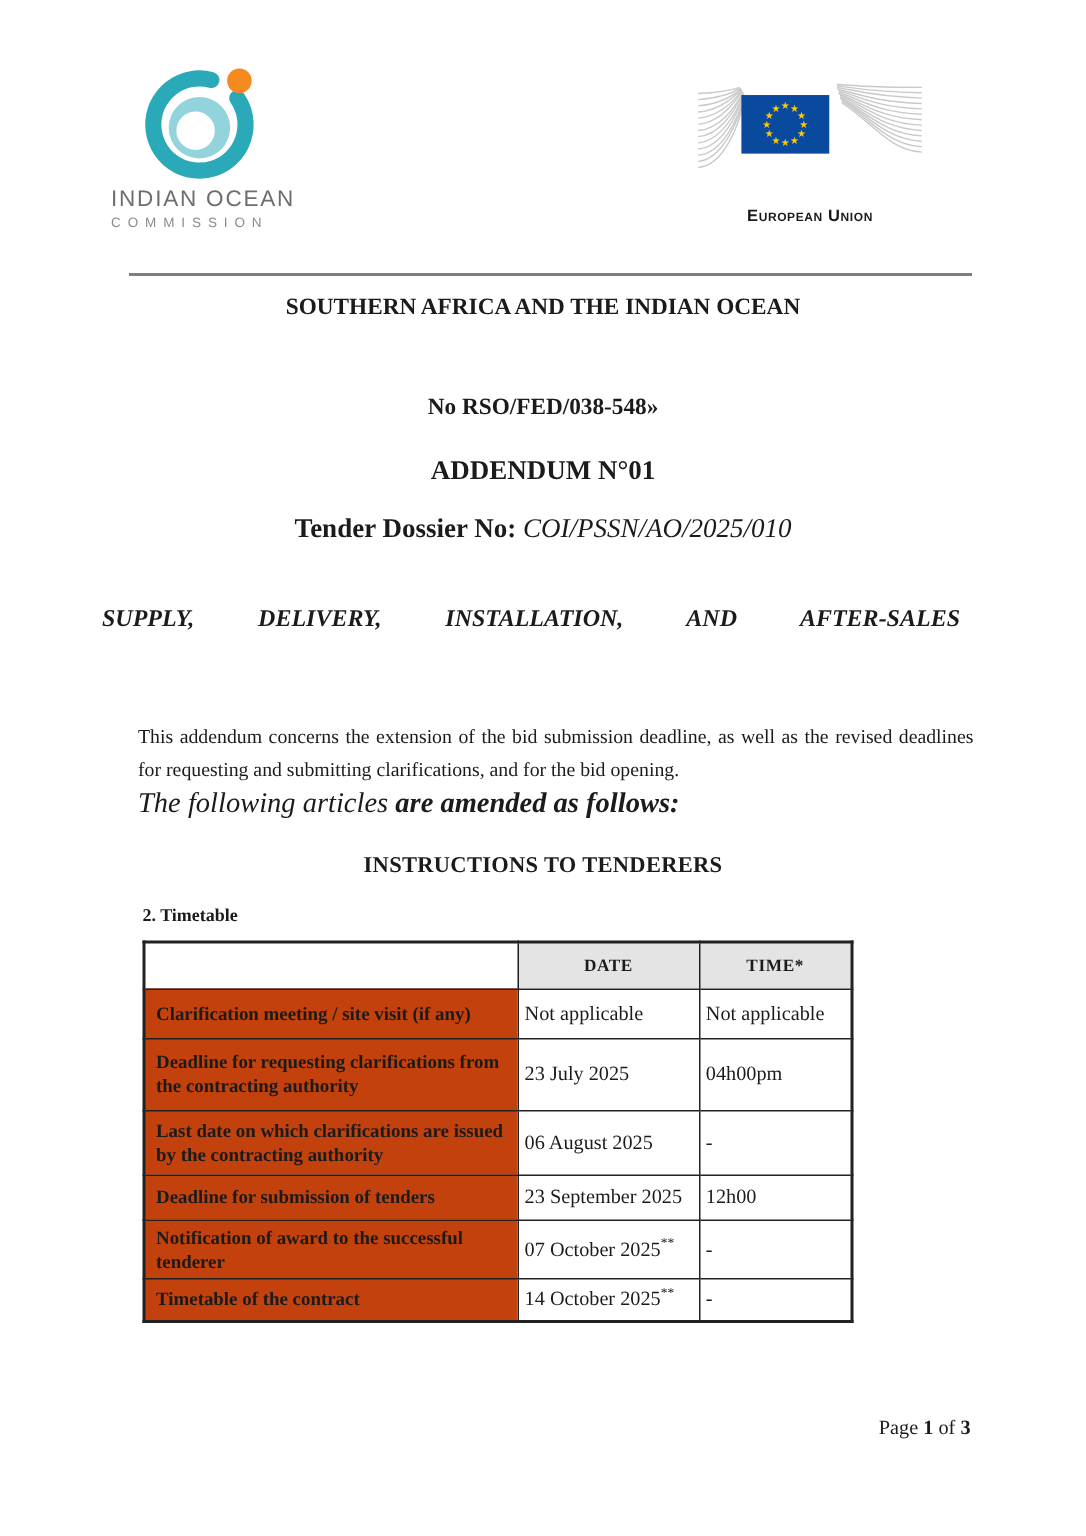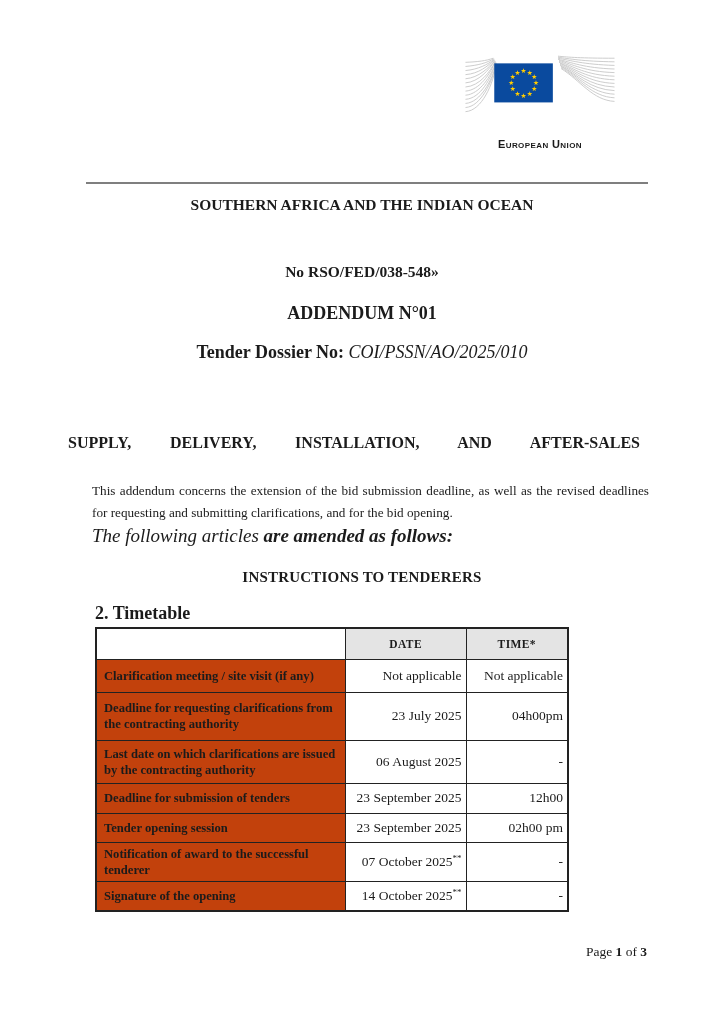--- a/index.html
+++ b/index.html
@@ -19,57 +19,67 @@
   .eu-label { font-family:"Liberation Sans", sans-serif; font-weight:bold; font-size:11px; font-variant:small-caps; letter-spacing:0.4px; color:#1a1a1a; margin-top:14px; }
   
   .rule { position:absolute; left:86px; top:182px; width:562px; height:2px; background:#7f7f7f; border:none; }
   
   .doc-title { position:absolute; left:60px; top:194px; width:604px; text-align:center; font-weight:bold; font-size:15.5px; line-height:22px; }
   .doc-ref   { position:absolute; left:60px; top:247px; width:604px; text-align:center; font-weight:bold; font-size:15.5px;margin-top:16px; }
   .addendum  { position:absolute; left:60px; top:303px; width:604px; text-align:center; font-weight:bold; font-size:18px; }
   .dossier   { position:absolute; left:60px; top:342px; width:604px; text-align:center; font-size:18px; }
   .dossier .lbl { font-weight:bold; }
   .dossier .num { font-style:italic; }
-  .subject   { position:absolute; left:68px; top:400px; width:572px; font-weight:bold; font-size:16px; line-height:25px;margin-top:30px; }
+  .subject   { position:absolute; left:68px; top:400px; width:572px; font-weight:bold; font-style:italic; font-size:16px; line-height:25px; }
   .subject-line1 { text-align:justify; text-align-last:justify; }
   .subject-line2 { margin-left:33px; }
   
   .para1 { position:absolute; left:92px; top:480px; width:557px; font-size:13.2px; line-height:21.5px; text-align:justify; }
   .para2 { position:absolute; left:92px; top:525px; width:557px; font-size:19px;font-style:italic; }
   .para2 .b { font-weight:bold; }
   .section-heading { position:absolute; left:60px; top:569px; width:604px; text-align:center; font-weight:bold; font-size:15px; letter-spacing:0.2px; }
-  .sub-heading { position:absolute; left:95px; top:603px; font-weight:bold; font-size:18px; }
+  .sub-heading { position:absolute; left:95px; top:603px; font-weight:bold; font-size:12px; }
   
   .timetable { position:absolute; left:95px; top:627px; width:474px; border-collapse:collapse; table-layout:fixed; border:2px solid #222222; }
   .timetable th, .timetable td { border:1.5px solid #222222; vertical-align:middle; }
   .timetable col.c1 { width:52.8%; }
   .timetable col.c2 { width:25.6%; }
   .timetable col.c3 { width:21.6%; }
   .timetable thead tr { height:31px; }
   .timetable thead th { background:#e4e4e4; font-weight:bold; font-size:11.5px; letter-spacing:0.4px; text-align:center; }
   .timetable thead th.corner { background:#ffffff; }
   .timetable td.lbl { background:#c2410c; font-weight:bold; font-size:12.6px; line-height:16px; padding:3px 8px 3px 7px; text-align:left; }
-  .timetable td.val { background:#ffffff; font-size:13.5px; text-align:right; padding:2px 4px; }
+  .timetable td.val { background:#ffffff; font-size:13.5px; text-align:left; padding:2px 4px; }
   .timetable td.val sup { font-size:9px; vertical-align:super; line-height:0; }
   .timetable tbody tr:nth-child(1) { height:33px; }
   .timetable tbody tr:nth-child(2) { height:48px; }
   .timetable tbody tr:nth-child(3) { height:43px;margin-left:48px; }
   .timetable tbody tr:nth-child(4) { height:30px; }
   .timetable tbody tr:nth-child(5) { height:29px; }
   .timetable tbody tr:nth-child(6) { height:29px; }
   .timetable tbody tr:nth-child(7) { height:30px; }
   
   .footer { position:absolute; top:944px; right:77px; font-size:13.5px; }
   .footer .b { font-weight:bold; }
 </style>
 </head>
 <body>
 
 <div class="page">
 
+  <div class="ioc">
+    <svg width="82" height="82" viewBox="0 0 80 80">
+      <path d="M62.6 24.8 A30 30 0 1 1 45.8 13" fill="none" stroke="#2aa9b8" stroke-width="10.5" stroke-linecap="round"></path>
+      <circle cx="38" cy="44" r="20" fill="#93d4dc"></circle>
+      <circle cx="35.5" cy="46" r="12.5" fill="#ffffff"></circle>
+      <circle cx="64" cy="13.5" r="8" fill="#f6891f"></circle>
+    </svg>
+    <div class="ioc-name">INDIAN OCEAN</div>
+    <div class="ioc-sub">COMMISSION</div>
+  </div>
 
   <div class="eu">
     <svg width="150" height="74" viewBox="0 0 145 72">
       <g fill="none" stroke="#c9c9c9" stroke-width="0.9">
         <path d="M0,12 C12,11.5 20,10.5 27,8"></path>
         <path d="M0,16 C12,15 21,12.5 27.5,8.5"></path>
         <path d="M0,20 C12,19 22,14 28,9"></path>
         <path d="M0,24 C13,23 22,15.5 28,9.5"></path>
         <path d="M0,28 C13,27 23,17 28.5,10"></path>
         <path d="M0,32 C13,31 23,19 28.5,10.5"></path>
@@ -167,31 +177,26 @@
         <td class="lbl">Last date on which clarifications are issued by the contracting authority</td>
         <td class="val"><span>06 August 2025</span><sup></sup></td>
         <td class="val">-</td>
       </tr>
       <tr>
         <td class="lbl">Deadline for submission of tenders</td>
         <td class="val"><span>23 September 2025</span><sup></sup></td>
         <td class="val">12h00</td>
       </tr>
       <tr>
-        <td class="lbl">Tender opening session</td>
-        <td class="val"><span>23 September 2025</span><sup></sup></td>
-        <td class="val">02h00 pm</td>
-      </tr>
-      <tr>
         <td class="lbl">Notification of award to the successful tenderer</td>
         <td class="val"><span>07 October 2025</span><sup>**</sup></td>
         <td class="val">-</td>
       </tr>
       <tr>
-        <td class="lbl">Signature of the opening</td>
+        <td class="lbl">Timetable of the contract</td>
         <td class="val"><span>14 October 2025</span><sup>**</sup></td>
         <td class="val">-</td>
       </tr>
     </tbody>
   </table>
 
   <div class="footer">
     <span>Page</span>
     <span class="b">1</span>
     <span>of</span>

